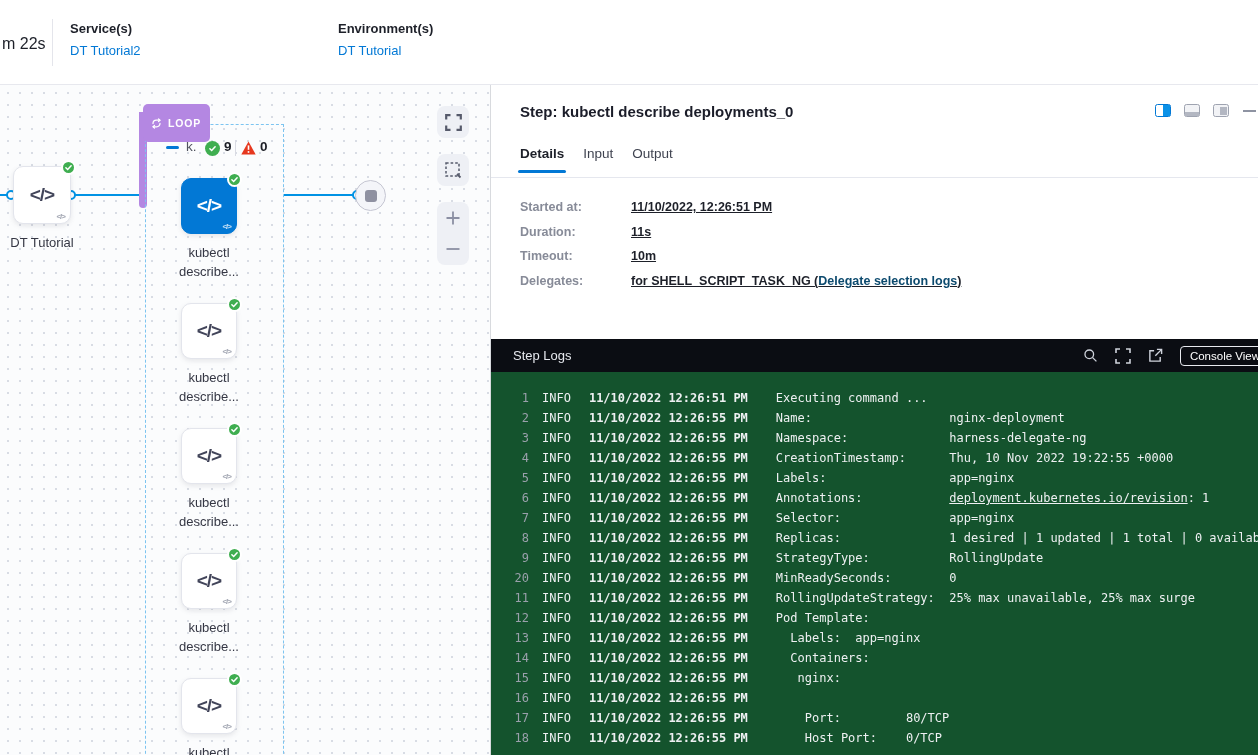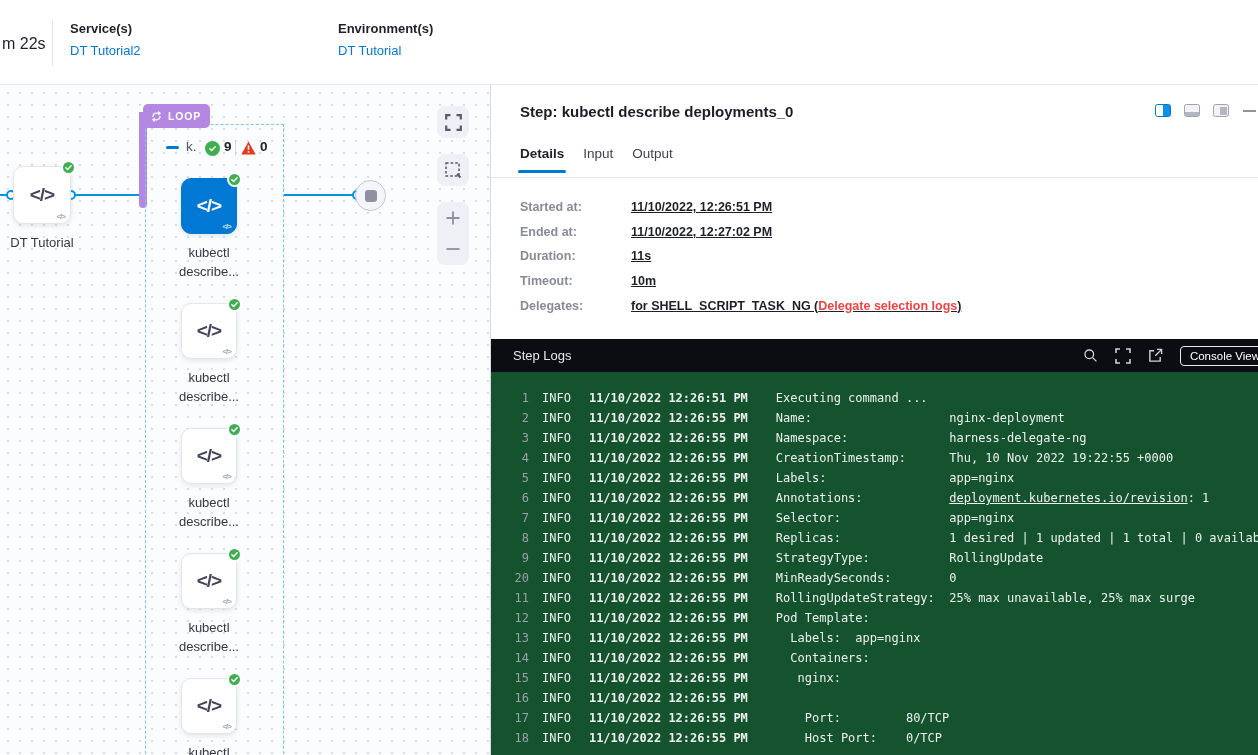--- a/index.html
+++ b/index.html
@@ -33,21 +33,21 @@
   .gnode .corner-glyph { position:absolute; right:5px; bottom:2px; font-size:8px; font-weight:700;
            color:#a3a7b3; letter-spacing:-1px; }
   .gnode.selected { background:#0278d5; border-color:#0278d5; }
   .gnode.selected .code-glyph { color:#fff; }
   .gnode.selected .corner-glyph { color:rgba(255,255,255,.75); }
   .success-badge { position:absolute; right:-6px; top:-7px; width:15px; height:15px; border-radius:50%;
            background:#3fae50; border:2px solid #fff; display:flex; align-items:center; justify-content:center; }
   .node-label { position:absolute; width:130px; text-align:center; font-size:13px; color:#353744;
            line-height:19px; }
   
-  .loop-badge { position:absolute; left:143px; top:19px; height:24px; padding:0 9px 0 7px;
+  .loop-badge { position:absolute; left:143px; top:19px; height:38px; padding:0 9px 0 7px;
            background:#b487e2; border-radius:5px; display:flex; align-items:center; gap:5px; z-index:2; }
   .loop-badge span { color:#fff; font-size:10.5px; font-weight:700; letter-spacing:.8px; }
   .loop-bar { position:absolute; left:139px; top:27px; width:8px; height:96px; background:#b487e2;
            border-radius:0 0 5px 5px; }
   .loop-box { position:absolute; left:145px; top:39px; width:139px; height:700px;
            border:1.4px dashed #7cc4f0; }
   .collapse-minus { position:absolute; left:166px; top:61px; width:13px; height:3px; background:#0278d5;
            border-radius:2px; cursor:pointer; }
   .collapsed-name { position:absolute; left:186px; top:54px; font-size:13.5px; color:#50535e; cursor:pointer; }
   .count-circle { position:absolute; left:205px; top:56px; width:15px; height:15px; border-radius:50%;
@@ -85,21 +85,21 @@
   .tabs { position:absolute; left:29px; top:61px; display:flex; gap:19px; }
   .tab { font-size:13.5px; color:#3f4350; padding-bottom:12px; cursor:pointer; position:relative; }
   .tab.active { font-weight:700; color:#1d2029; }
   .tab.active::after { content:""; position:absolute; left:-2px; right:-2px; bottom:0; height:3px;
            background:#0278d5; border-radius:2px; }
   .tabs-border { position:absolute; left:0; right:0; top:92px; height:1px; background:#e5e7ee; }
   .details-list { position:absolute; left:29px; top:110px; right:10px; }
   .detail-row { display:flex; align-items:center; height:24.6px; font-size:12.5px; }
   .detail-label { width:111px; color:#878b98; font-weight:600; }
   .detail-value { color:#1d2029; font-weight:700;text-decoration:underline; }
-  .detail-value .link { color:#ef4444; cursor:pointer; }
+  .detail-value .link { color:#0c4a6e; cursor:pointer; }
 
   
   .logs { position:absolute; left:0; right:0; top:254px; bottom:0; background:#14532d; }
   .logs-header { position:absolute; left:0; right:0; top:0; height:33px; background:#0b0d13;
            display:flex; align-items:center; padding:0 0 0 22px; overflow:hidden; }
   .logs-title { font-size:13px; color:#e6e8ee; flex:1; }
   .logs-icon { display:flex; align-items:center; justify-content:center; margin-right:17px; cursor:pointer; }
   .console-btn { border:1px solid #e8eaf0; border-radius:4px; color:#fff; font-size:11.5px;
            padding:3px 9px; white-space:nowrap; margin-right:-12px; cursor:pointer; background:transparent; }
   .logs-body { position:absolute; left:0; right:0; top:33px; bottom:0; overflow:hidden; padding:16px 0 0 14px;
@@ -291,24 +291,20 @@
       <div class="tab active">Details</div>
       <div class="tab">Input</div>
       <div class="tab">Output</div>
     </div>
     <div class="tabs-border"></div>
 
     <div class="details-list" id="details-list">
         <div class="detail-row">
           <div class="detail-label">Started at:</div>
           <div class="detail-value">11/10/2022, 12:26:51 PM</div>
-        </div>
-        <div class="detail-row">
-          <div class="detail-label">Ended at:</div>
-          <div class="detail-value">11/10/2022, 12:27:02 PM</div>
         </div>
         <div class="detail-row">
           <div class="detail-label">Duration:</div>
           <div class="detail-value">11s</div>
         </div>
         <div class="detail-row">
           <div class="detail-label">Timeout:</div>
           <div class="detail-value">10m</div>
         </div>
         <div class="detail-row">

